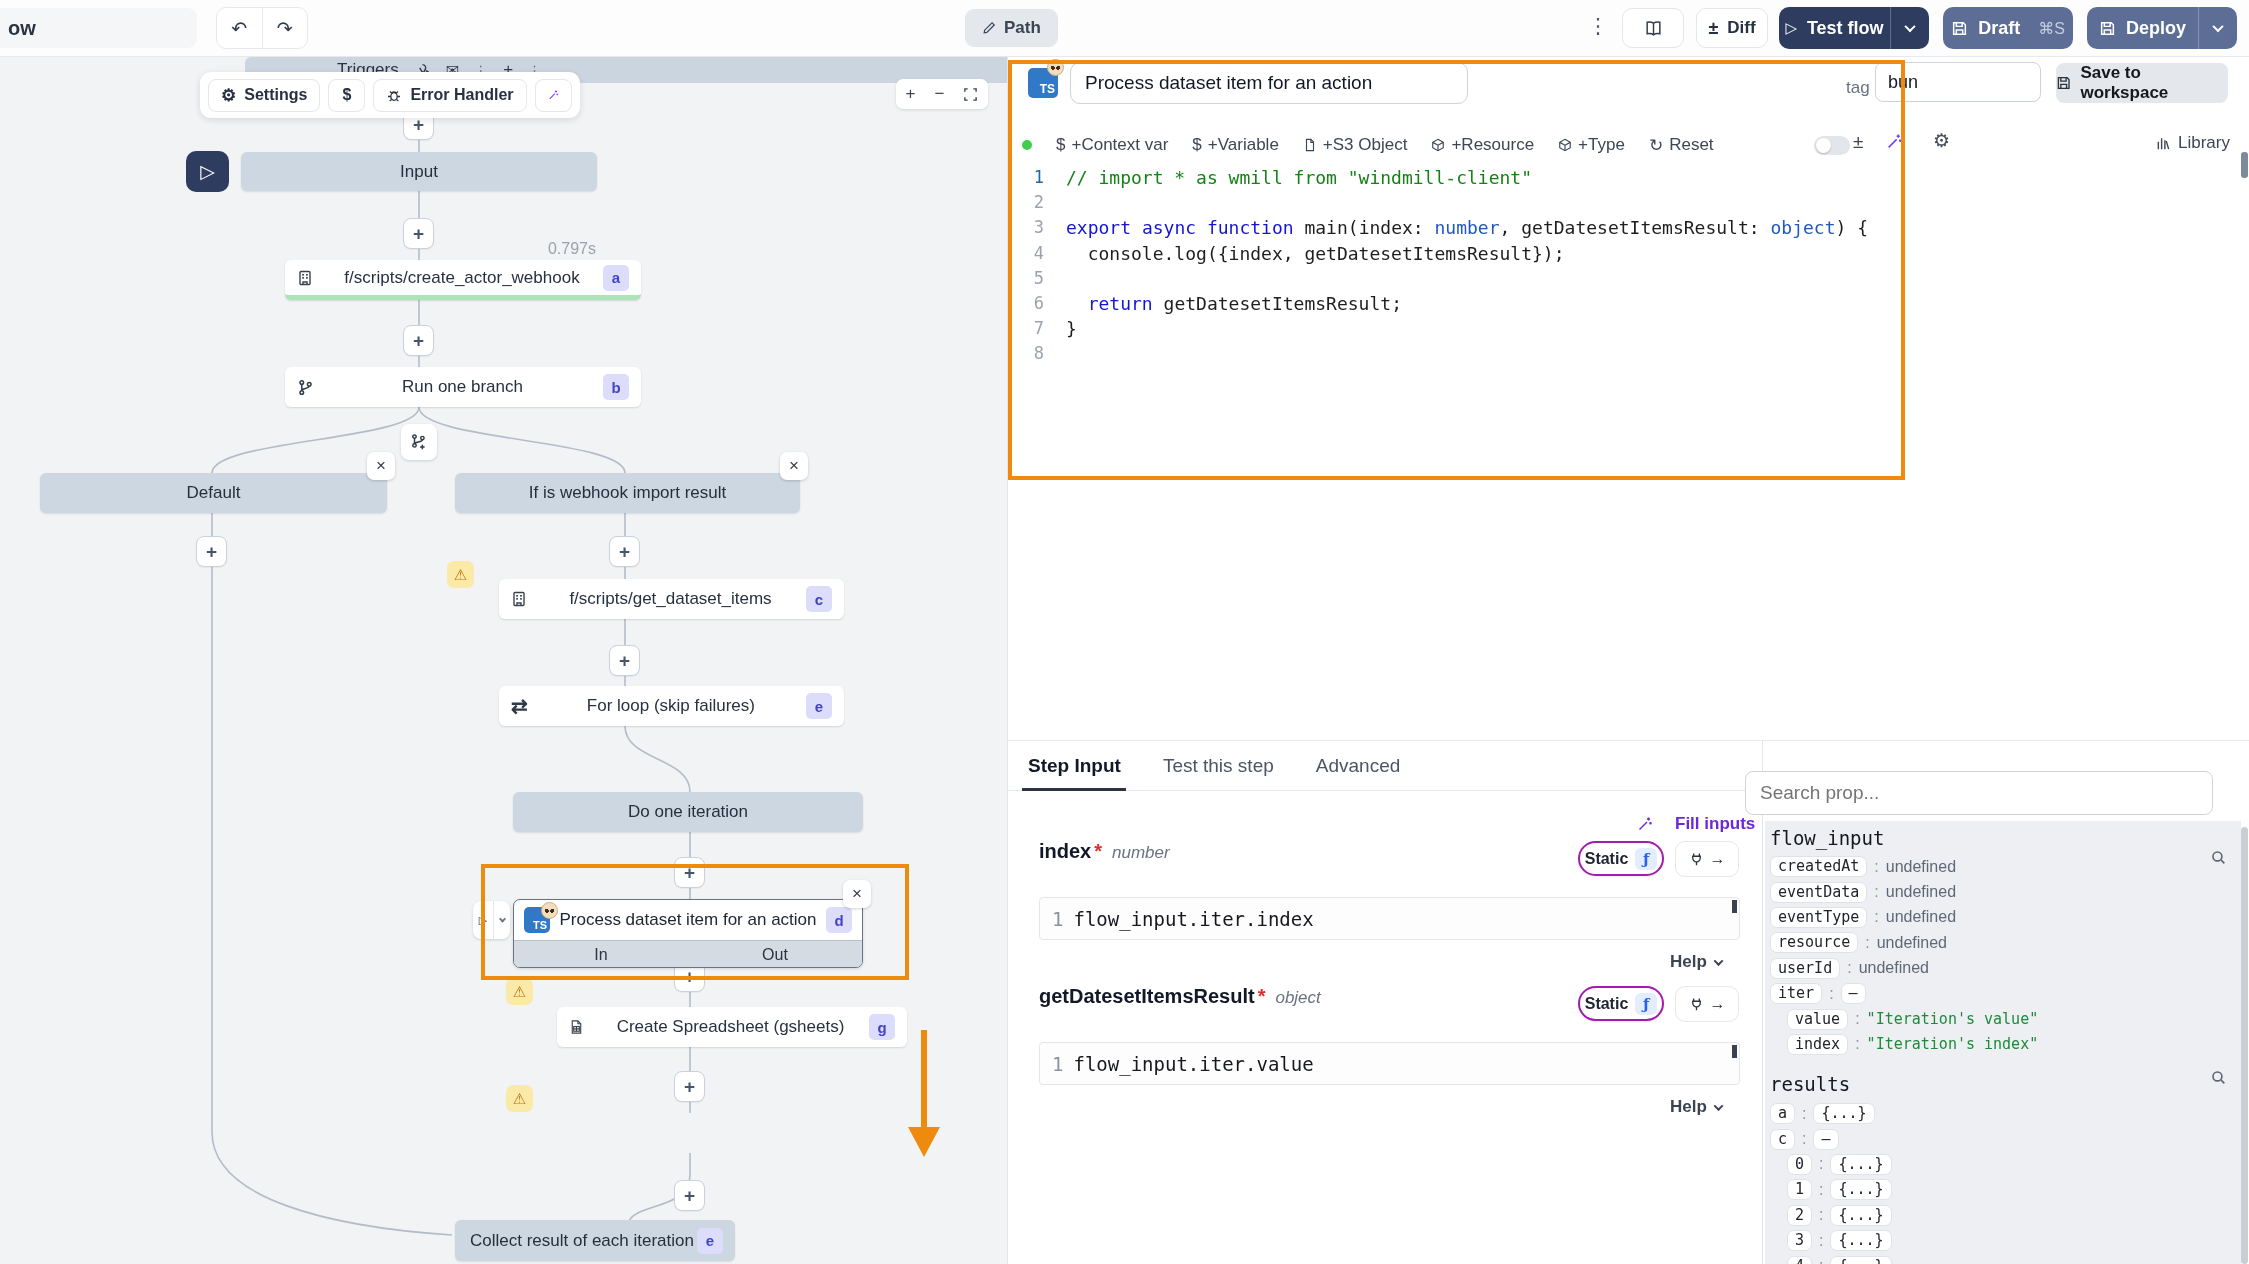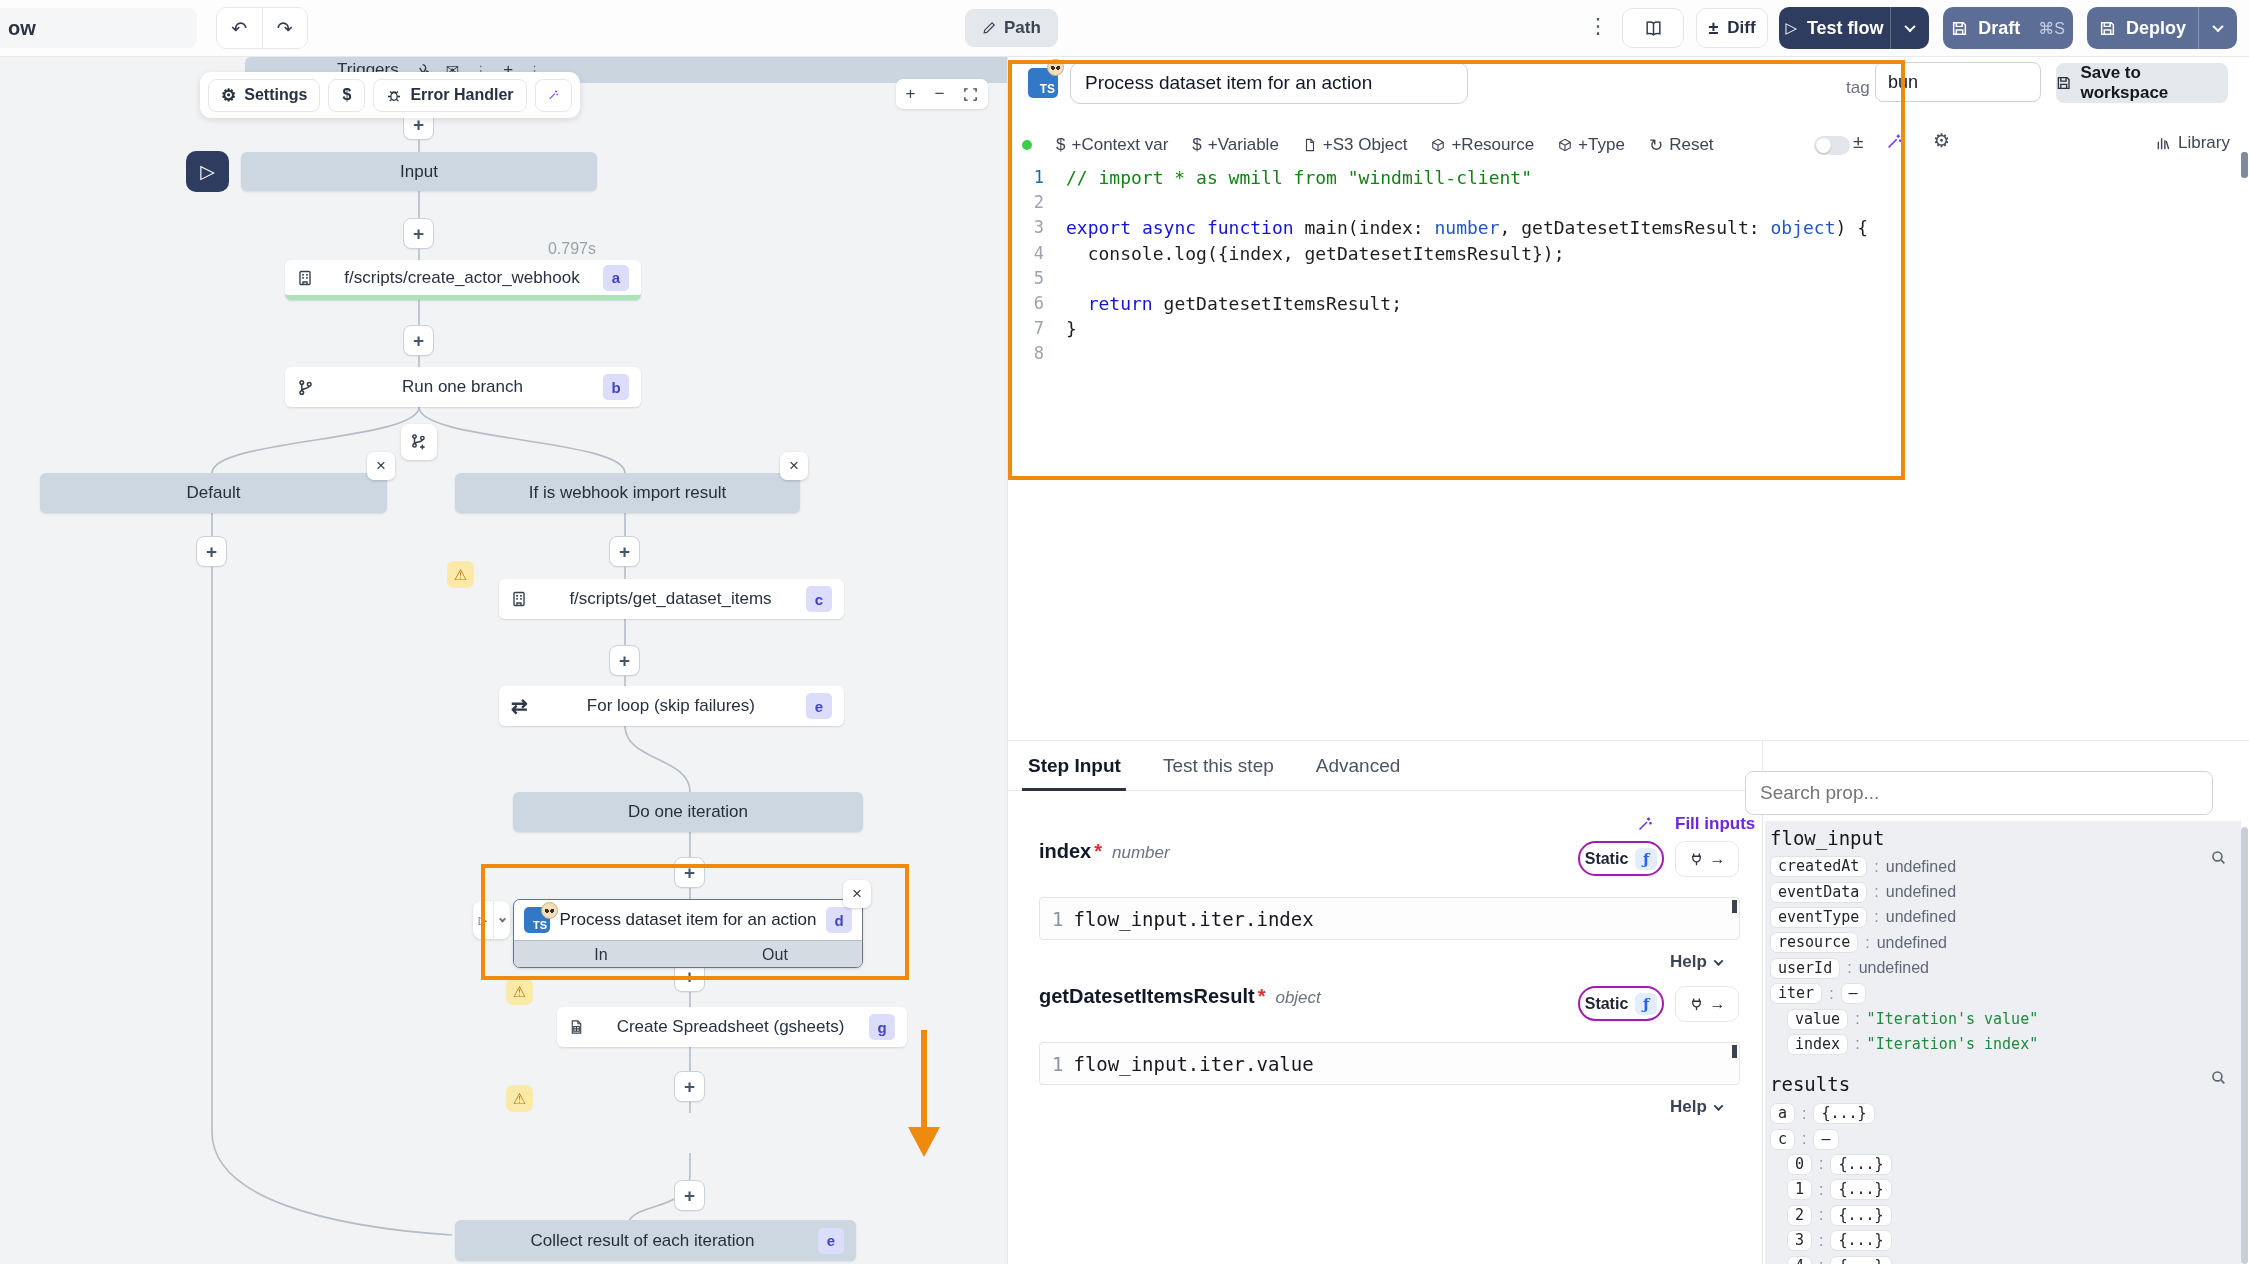--- a/index.html
+++ b/index.html
@@ -387,21 +387,21 @@
             <rect x="5" y="7.5" width="6" height="5"></rect>
             <path d="M5 10h6M8 7.5v5"></path>
           </svg>
       </span>
       <span class="lbl">Create Spreadsheet (gsheets)</span>
       <span class="badge">g</span>
     </div>
 
     <div class="warn" style="left:506px;top:1028px;">⚠</div>
 
-    <div class="gnode" style="left:455px;top:1163px;width:401px;height:41px;padding:0 12px;">
+    <div class="gnode" style="left:455px;top:1163px;width:280px;height:41px;padding:0 12px;">
       <span style="flex:1;text-align:center;">Collect result of each iteration</span>
       <span class="badge">e</span>
     </div>
 
     <div class="plus" style="left:403px;top:52px;">+</div>
     <div class="plus" style="left:403px;top:161px;">+</div>
     <div class="plus" style="left:403px;top:268px;">+</div>
     <div class="plus" style="left:196px;top:479px;">+</div>
     <div class="plus" style="left:609px;top:479px;">+</div>
     <div class="plus" style="left:609px;top:588px;">+</div>

